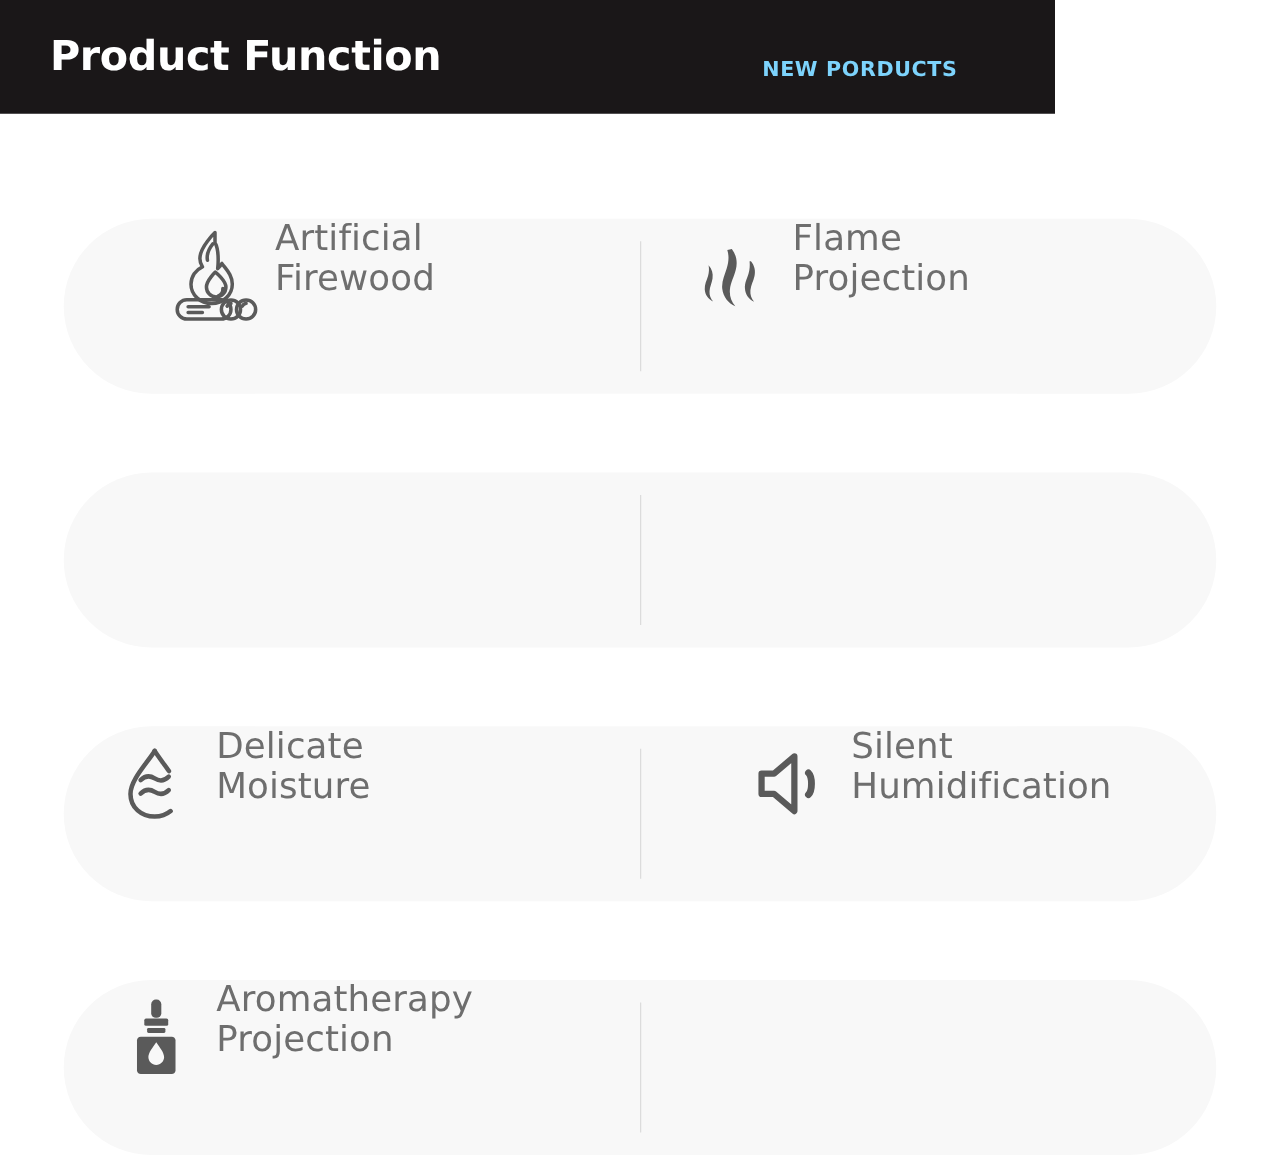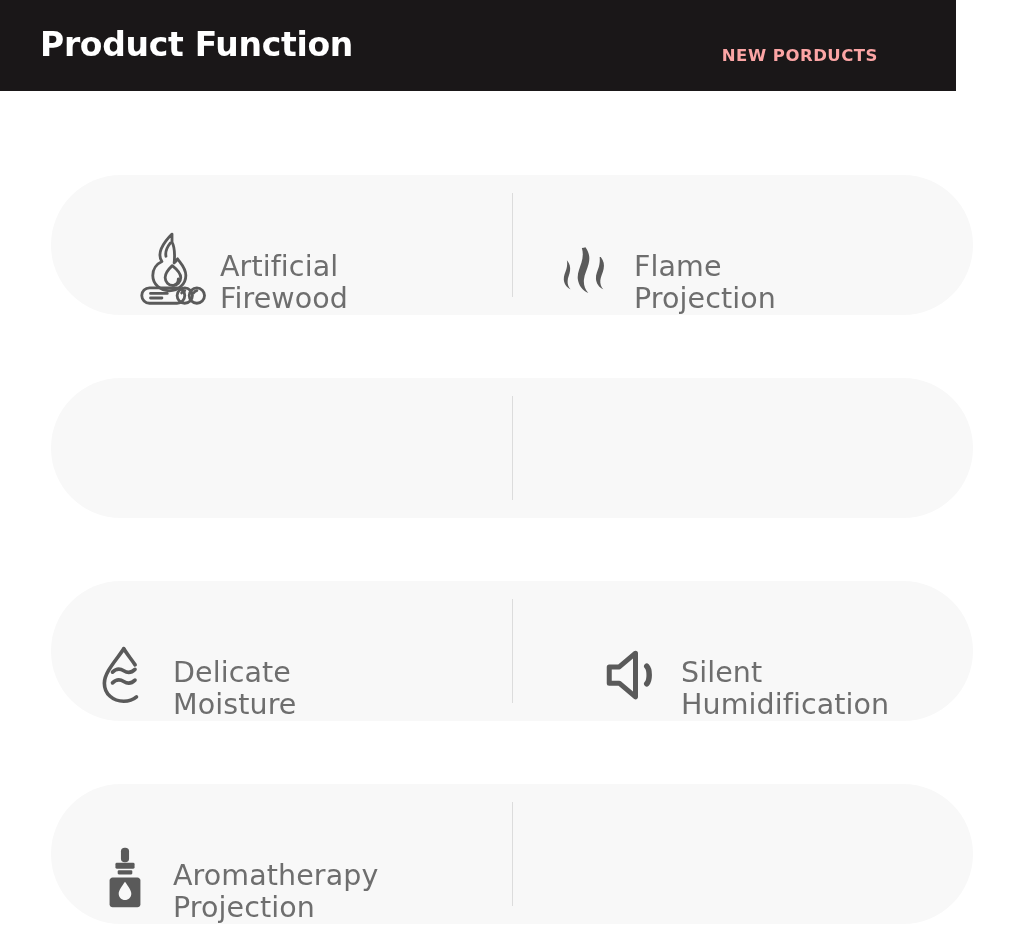--- a/index.html
+++ b/index.html
@@ -8,21 +8,21 @@
     width: 1024px;
     height: 938px;
     background: #ffffff;
     font-family: "DejaVu Sans", "Liberation Sans", sans-serif;
     overflow: hidden;
   }
 
   
   .header {
     position: relative;
-    width: 956px;
+    width: 844px;
     height: 91px;
     background: #1a1718;
     display: flex;
     align-items: center;
   }
   .header-title {
     position: absolute;
     left: 40px;
     top: 24px;
     font-size: 33px;
@@ -31,21 +31,21 @@
     letter-spacing: -0.3px;
     line-height: 42px;
     white-space: nowrap;
   }
   .header-badge {
     position: absolute;
     right: 78px;
     top: 46px;
     font-size: 16.5px;
     font-weight: bold;
-    color: #fca5a5;
+    color: #7dd3fc;
     letter-spacing: 0.5px;
     line-height: 20px;
     white-space: nowrap;
   }
 
   
   .features {
     position: relative;
     width: 1024px;
     padding-top: 84px;
@@ -59,21 +59,21 @@
     background: #f8f8f8;
     border-radius: 70px;
     display: flex;
     align-items: stretch;
   }
   .feature-row:last-child { margin-bottom: 0; }
 
   .feature-cell {
     flex: 0 0 50%;
     display: flex;
-    align-items: flex-end;
+    align-items: flex-start;
     position: relative;
   }
 
   .feature-cell.left  { padding-left: 75px; }
   .feature-cell.right { padding-left: 28px; }
 
   .divider {
     position: absolute;
     left: 50%;
     top: 18px;

